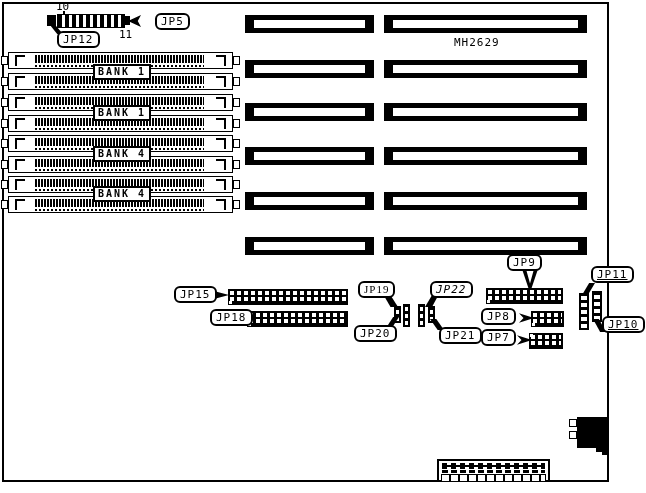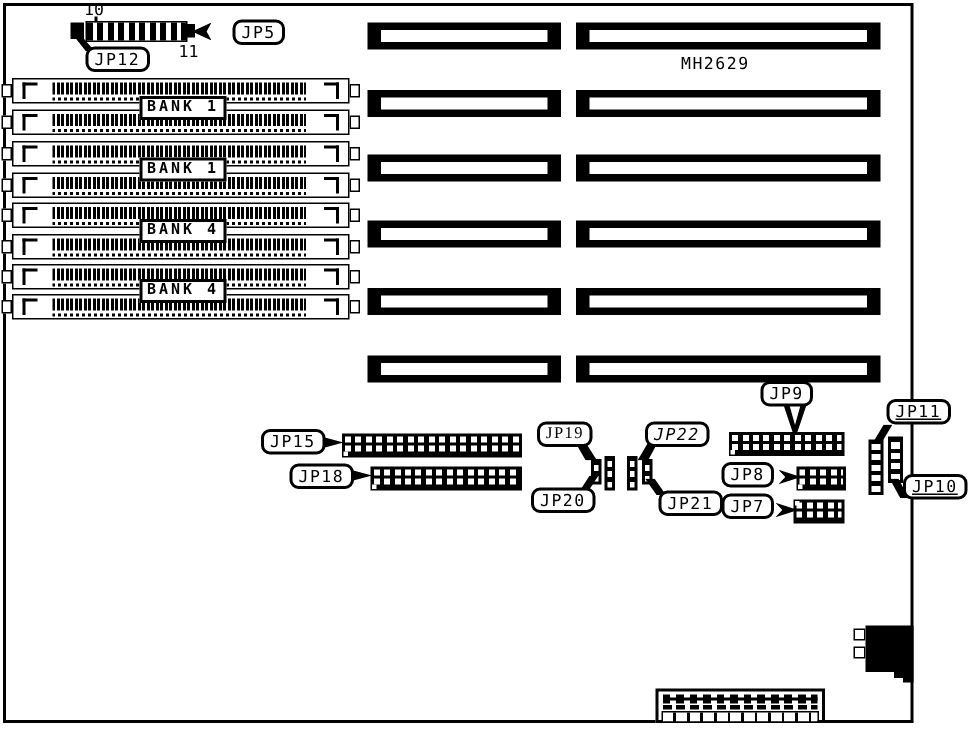--- a/index.html
+++ b/index.html
@@ -180,21 +180,21 @@
 
   <div class="abs txt" style="left:454px;top:37px;letter-spacing:1px;">MH2629</div>
 
   <div class="abs labelbox" style="left:174px;top:286px;">JP15</div>
   <div class="abs tail" style="left:211px;top:289px;width:18px;height:12px;clip-path:polygon(0 10%,100% 50%,0 90%,30% 50%);"></div>
   <div class="abs hdr2" style="left:228px;top:289px;width:116px;">
     <div class="r"></div>
       <div class="r"></div>
     <div class="pin1"></div>
   </div>
-  <div class="abs labelbox" style="left:193px;top:309px;">JP18</div>
+  <div class="abs labelbox" style="left:210px;top:309px;">JP18</div>
   <div class="abs tail" style="left:230px;top:311px;width:18px;height:12px;clip-path:polygon(0 10%,100% 50%,0 90%,30% 50%);"></div>
   <div class="abs hdr2" style="left:247px;top:311px;width:97px;">
     <div class="r"></div>
       <div class="r"></div>
     <div class="pin1"></div>
   </div>
 
   <div class="abs labelbox" style="left:358px;top:281px;font-family:Liberation Serif, serif;">JP19</div>
   <div class="abs tail" style="left:383px;top:294px;width:15px;height:13px;clip-path:polygon(0 0,45% 0,100% 100%,50% 100%);"></div>
   <div class="abs vhdr" style="left:394px;top:306px;width:7px;height:17px;">

